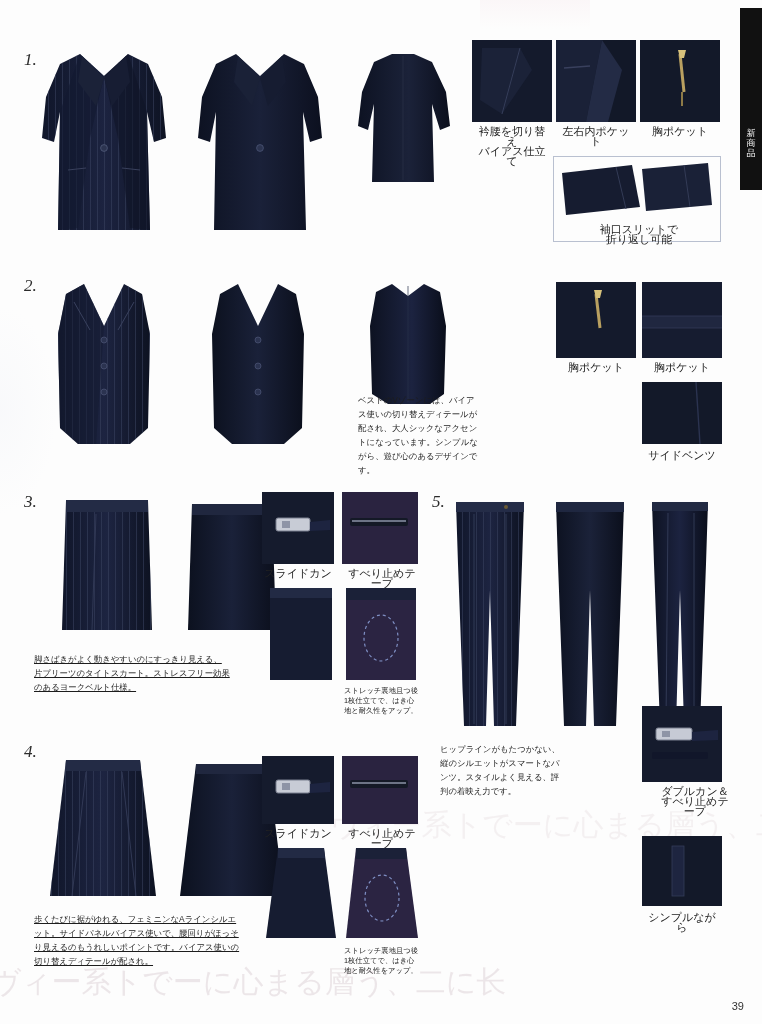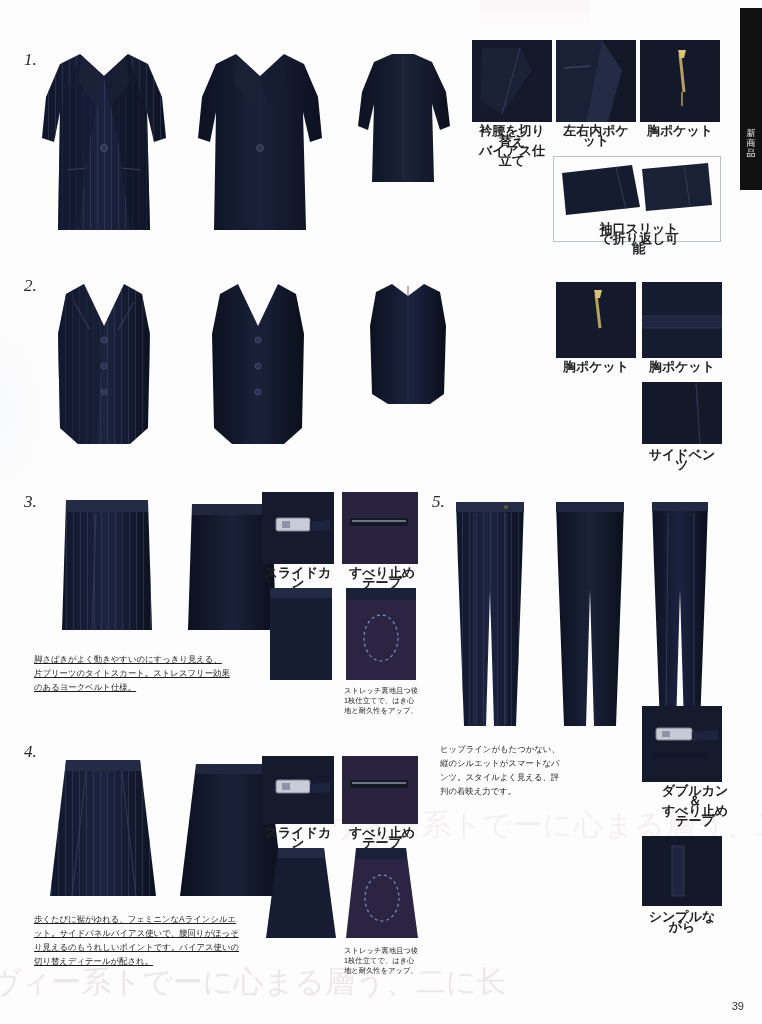--- a/index.html
+++ b/index.html
@@ -27,21 +27,21 @@
     position:absolute;right:2px;top:128px;width:18px;
     color:#fff;font-size:9px;line-height:10px;text-align:center;letter-spacing:0;
   }
   .page-num{position:absolute;right:18px;bottom:12px;font-size:11px;color:#333;}
 
   
   .secnum{position:absolute;font-family:"Liberation Serif","DejaVu Serif",serif;font-style:italic;font-size:17px;color:#2b2b2b;}
 
   
   .g{position:absolute;}
-  .cap{position:absolute;text-align:center;font-size:13px;line-height:10px;color:#222;width:70px;font-weight:bold;}
+  .cap{position:absolute;text-align:center;font-size:11px;line-height:10px;color:#222;width:70px;}
   .desc{position:absolute;font-size:8.4px;line-height:14px;color:#1d1d1d;width:120px;}
   .desc.wide{width:128px;text-decoration:underline;}
   .note{position:absolute;font-size:7.3px;line-height:10px;color:#222;text-align:left;width:74px;}
   .framebox{position:absolute;border:1px solid #b9c0d0;}
   svg{display:block;}
 </style>
 </head>
 <body>
 
 <div class="page">
@@ -199,20 +199,21 @@
         <stop offset="0" stop-color="#0d1221"></stop>
             <stop offset=".55" stop-color="#1c2340"></stop>
             <stop offset="1" stop-color="#0a0e1b"></stop>
           </linearGradient>
         </defs>
       <path d="M34 4 L18 12 L12 46 L14 114 L30 124 L72 124 L86 114 L88 46 L82 12 L66 4 L50 16 Z" fill="url(#nv6)"></path>
       <path d="M50 6 L50 122" stroke="#28304a" stroke-width=".7"></path>
     </svg>
   </div>
 
+  <div class="desc" style="left:358px;top:393px;width:120px;">ベストのVゾーンには、バイアス使いの切り替えディテールが配され、大人シックなアクセントになっています。シンプルながら、遊び心のあるデザインです。</div>
 
   <div class="g" style="left:556px;top:282px;">
     <svg width="80" height="76">
         <rect width="80" height="76" fill="#141a2c"></rect>
         <path d="M40 12 L44 46" stroke="#b9a060" stroke-width="3"></path>
         <path d="M38 8 L46 8 L44 16 L40 16 Z" fill="#d8c27c"></path>
       </svg>
   </div>
   <div class="cap" style="left:561px;top:362px;">胸ポケット</div>
 

